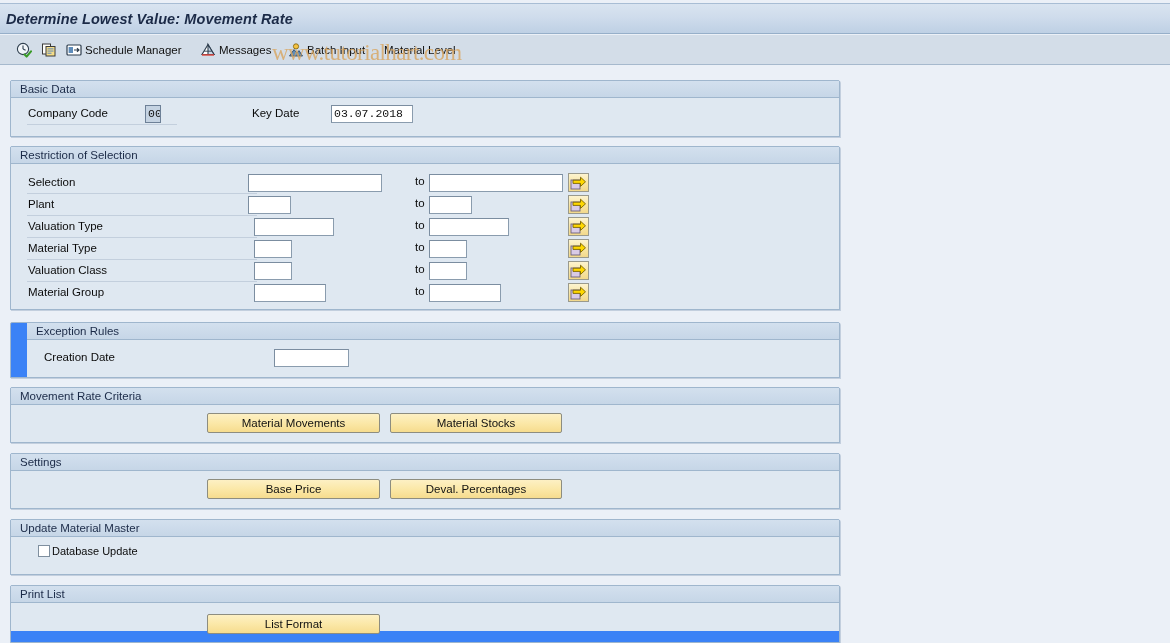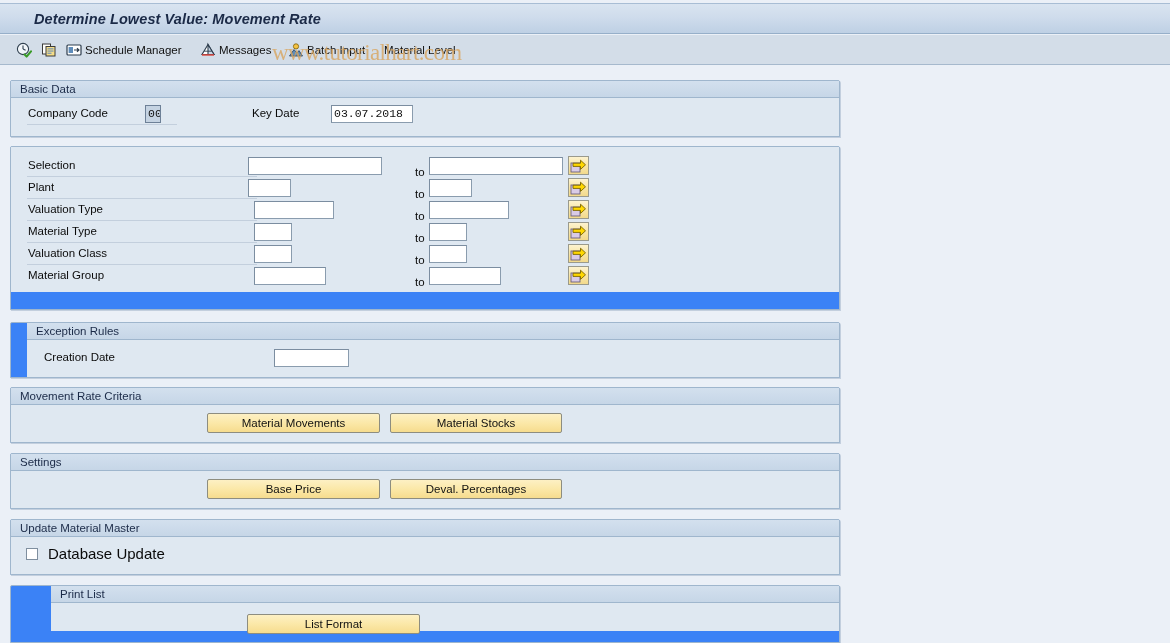--- a/index.html
+++ b/index.html
@@ -23,21 +23,21 @@
     left: 0; top: 3px;
     width: 1170px;
     height: 31px;
     background: linear-gradient(to bottom, #d9e4f0 0%, #cfdcec 45%, #bed0e4 100%);
     border-top: 1px solid #a8bdd4;
     border-bottom: 1px solid #96afc9;
     box-sizing: border-box;
   }
   .titlebar-text {
     position: absolute;
-    left: 34px; top: 7px;
+    left: 6px; top: 7px;
     font-size: 14.5px;
     font-weight: bold;
     font-style: italic;
     color: #1b2a47;
     letter-spacing: 0.1px;
     white-space: nowrap;
   }
 
   
   .toolbar {
@@ -141,21 +141,21 @@
     color: #111;
     white-space: nowrap;
     overflow: hidden;
   }
   .finput.focused {
     background: #c5d3e2;
     border-color: #6d8097;
   }
   .to-label {
     position: absolute;
-    top: 10px;
+    top: 2px;
     font-size: 11.5px;
     color: #0a0a0a;
     padding-left: 23px;
   }
 
   
   .msbtn {
     position: absolute;
     width: 21px; height: 19px;
     background: linear-gradient(to bottom, #fdf3cf 0%, #f8e5a4 55%, #f2d98c 100%);
@@ -184,24 +184,25 @@
     line-height: 18px;
     cursor: pointer;
     white-space: nowrap;
   }
 
   
   .cbrow {
     position: absolute;
     display: flex;
     align-items: center;
-    gap: 10px;
-    font-size: 15px;
+    gap: 2px;
+    font-size: 11px;
     color: #0a0a0a;
     white-space: nowrap;
+    margin-left: 12px;
   }
   .cbox {
     width: 12px; height: 12px;
     background: #ffffff;
     border: 1px solid #7f8f9f;
     box-sizing: border-box;
     flex: none;
     cursor: pointer;
   }
 </style>
@@ -284,20 +285,21 @@
   <div class="group-body" style="height:38px;">
     <div class="flabel" style="left:16px; top:6px; width:150px;">Company Code</div>
     <div class="finput focused" style="left:134px; top:7px; width:16px; text-align:right;">0001</div>
 
     <div class="flabel" style="left:240px; top:6px; width:80px; border-bottom:none;">Key Date</div>
     <div class="finput" style="left:320px; top:7px; width:82px;">03.07.2018</div>
   </div>
 </div>
 
 <div class="group" style="top:146px; height:164px;">
+  <div class="group-header">Restriction of Selection</div>
   <div class="group-body" style="height:145px;">
 
     <div class="frow" style="top:9px; width:100%;">
       <div class="flabel" style="left:16px; width:230px;">Selection</div>
       <div class="finput" style="left:237px; width:134px;"></div>
       <div class="to-label" style="left:381px;">to</div>
       <div class="finput" style="left:418px; width:134px;"></div>
       <div class="msbtn" style="left:557px; top:0px;">
         <span class="glyph">
           <svg width="19" height="17" viewBox="0 0 19 17">
@@ -413,18 +415,18 @@
 <div class="group" style="top:519px; height:56px;">
   <div class="group-header">Update Material Master</div>
   <div class="group-body" style="height:37px;">
     <div class="cbrow" style="left:15px; top:8px;">
       <span class="cbox"></span>
       <span>Database Update</span>
     </div>
   </div>
 </div>
 
-<div class="group" style="top:585px; height:58px;padding-left:40px;">
+<div class="group" style="top:585px; height:58px;">
   <div class="group-header">Print List</div>
   <div class="group-body" style="height:28px;">
     <div class="pbtn" style="left:196px; top:11px; width:173px;">List Format</div>
   </div>
 </div>
 
 </body></html>

